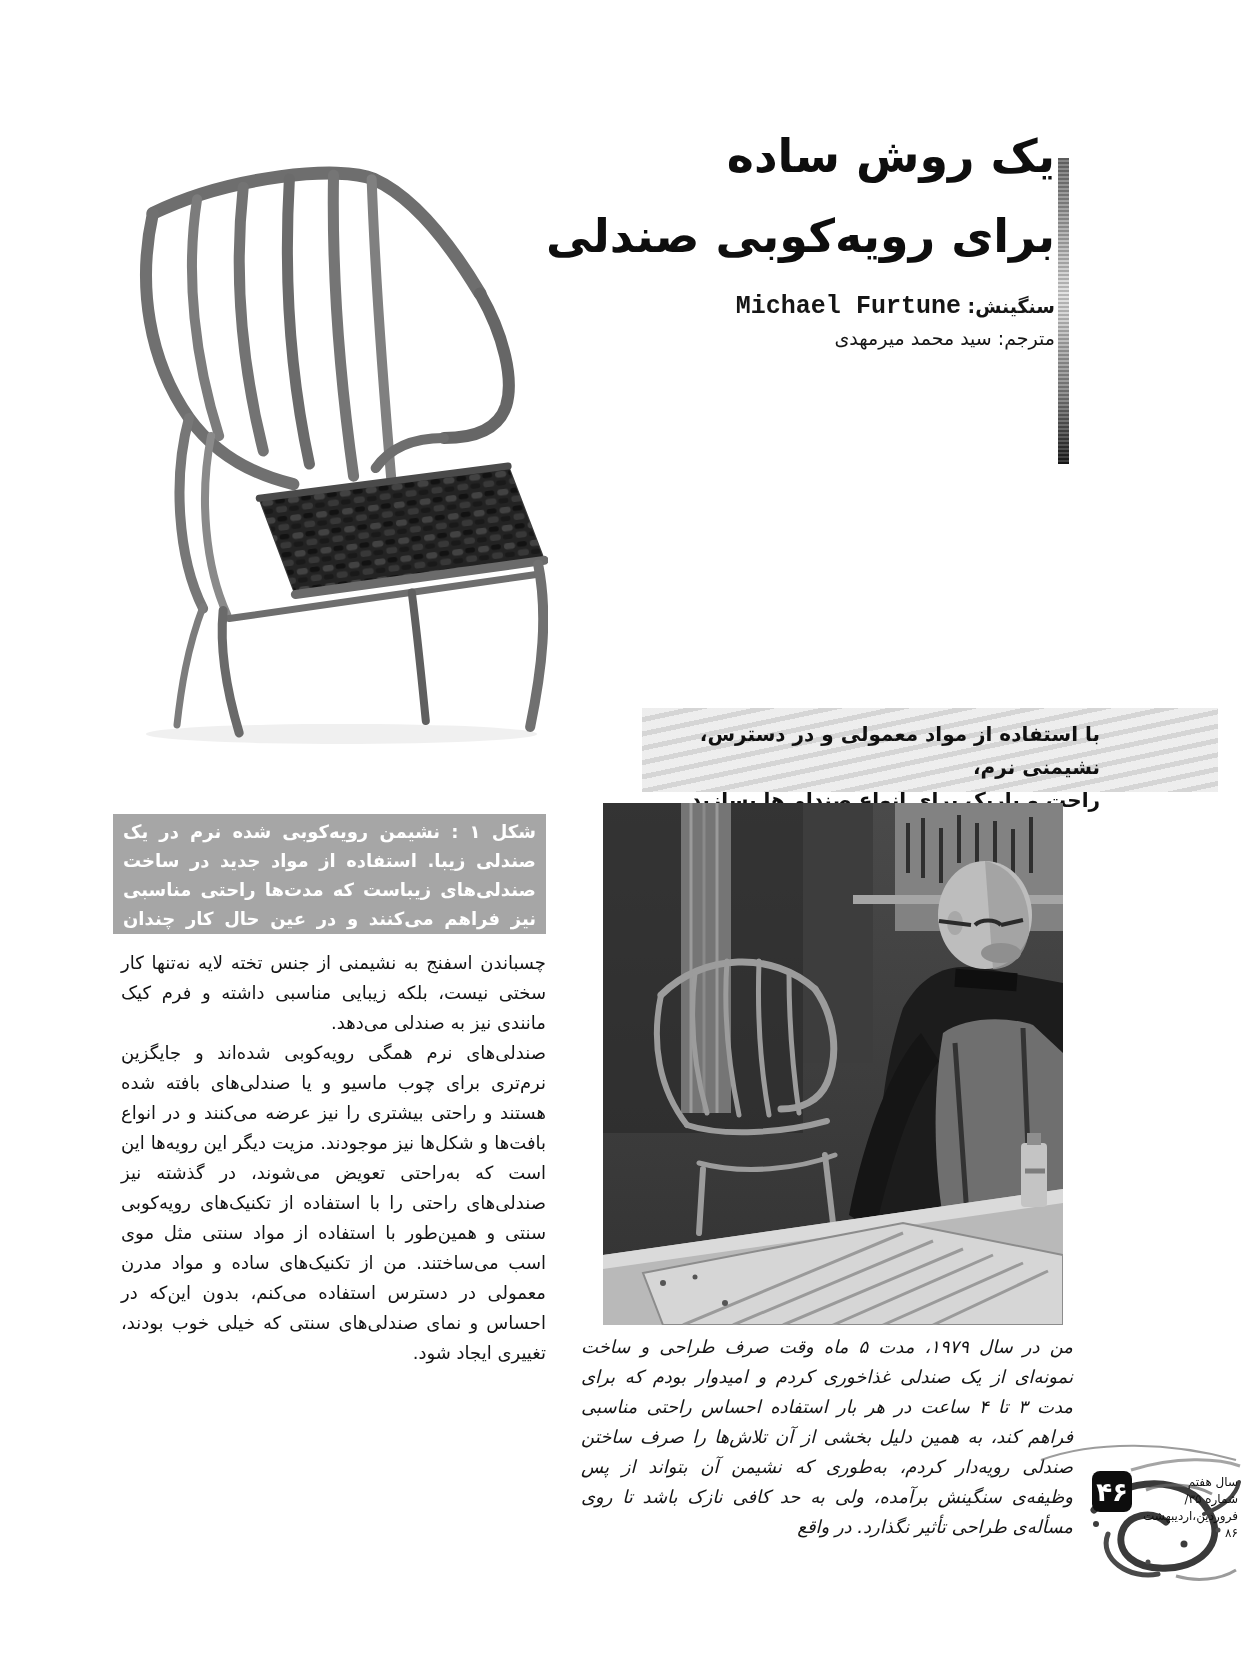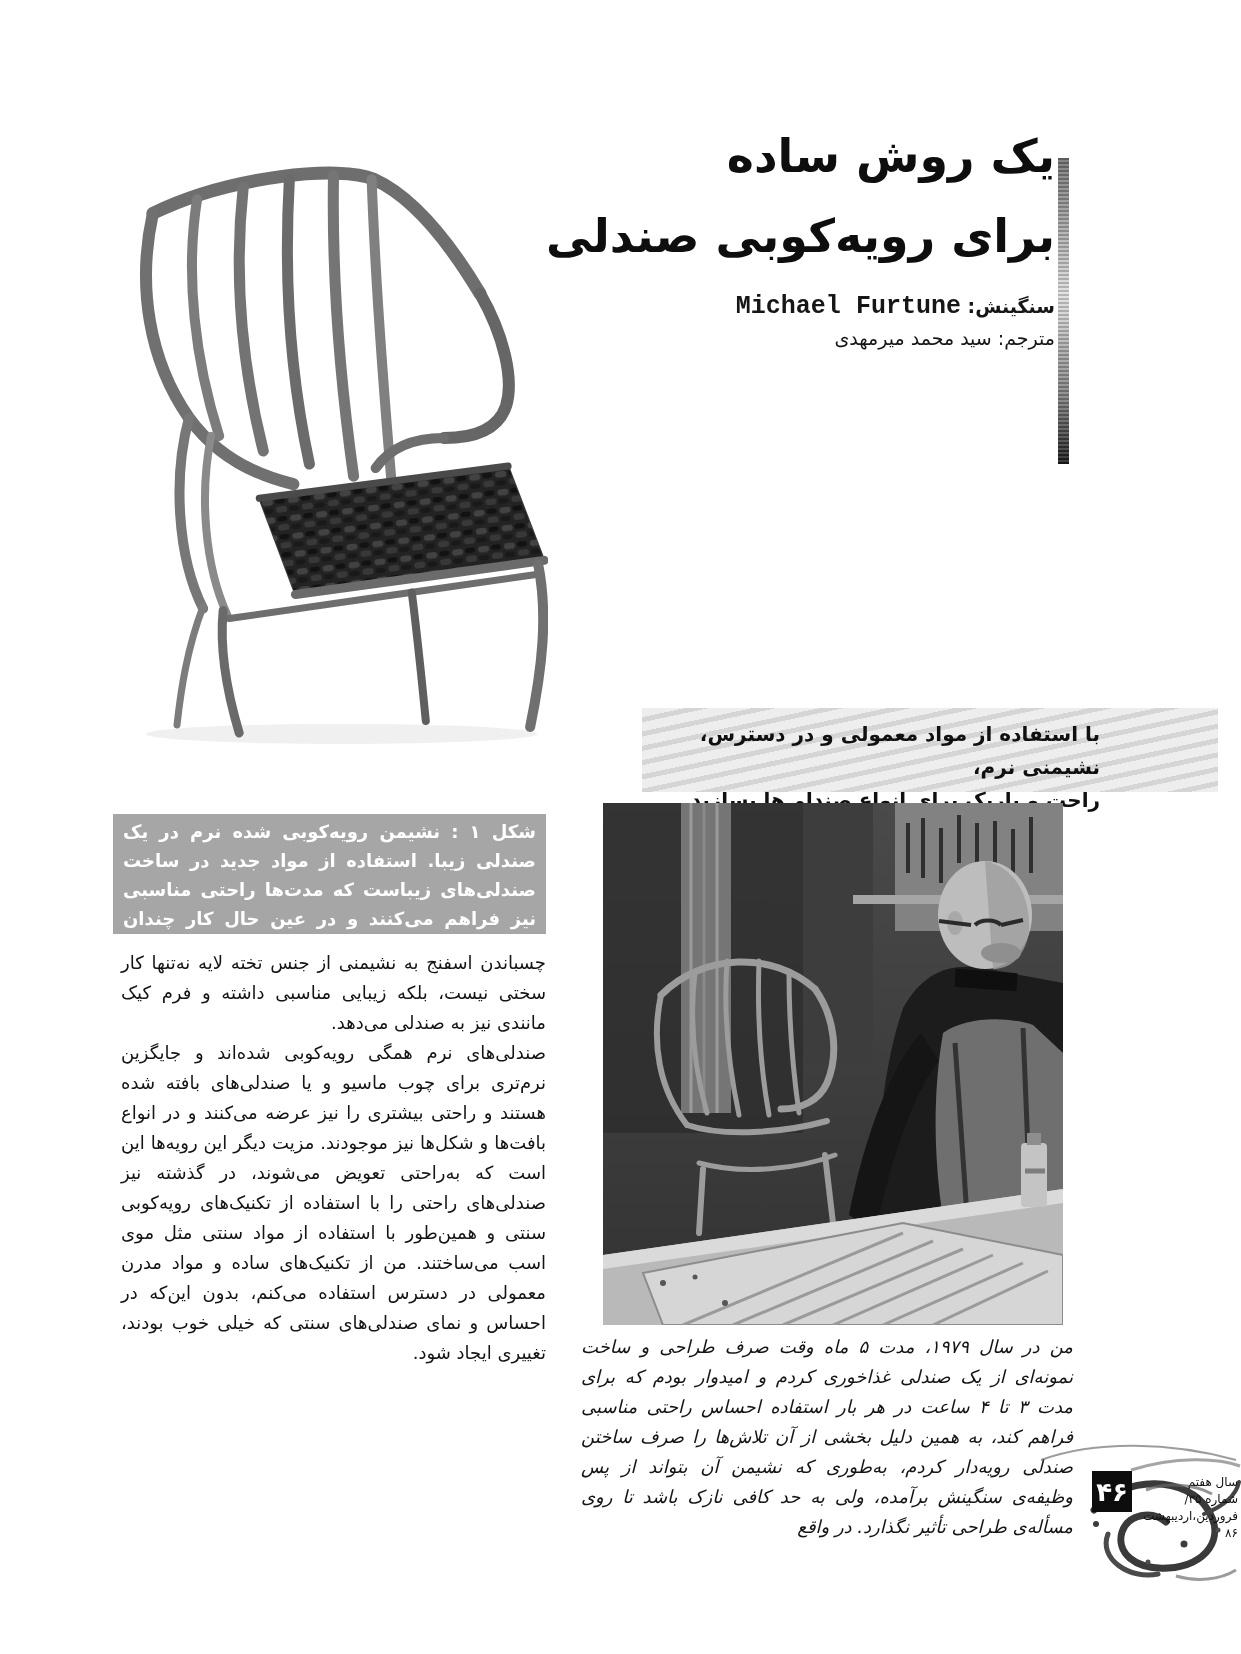--- a/index.html
+++ b/index.html
@@ -65,21 +65,21 @@
   .workshop-figure { position:absolute; left:603px; top:803px; width:460px; height:522px; }
   .workshop-figure svg { width:100%; height:100%; display:block; }
 
   
   .footer-deco { position:absolute; left:1036px; top:1412px; width:205px; height:180px; }
   .footer-deco svg { width:100%; height:100%; display:block; }
   .page-number-box {
     position:absolute; left:1092px; top:1471px; width:40px; height:41px;
     background:#0d0d0d; color:#ffffff; z-index:3;
     display:flex; align-items:center; justify-content:center;
-    font-size:26px; font-weight:bold;
+    font-size:26px; font-weight:bold;border-radius:8px;
   }
   .footer-info {
     position:absolute; left:1134px; top:1474px; width:104px; z-index:3;
     direction:rtl; text-align:right;
     font-size:12px; line-height:17px; color:#101010;
   }
 </style>
 </head>
 <body>
 

